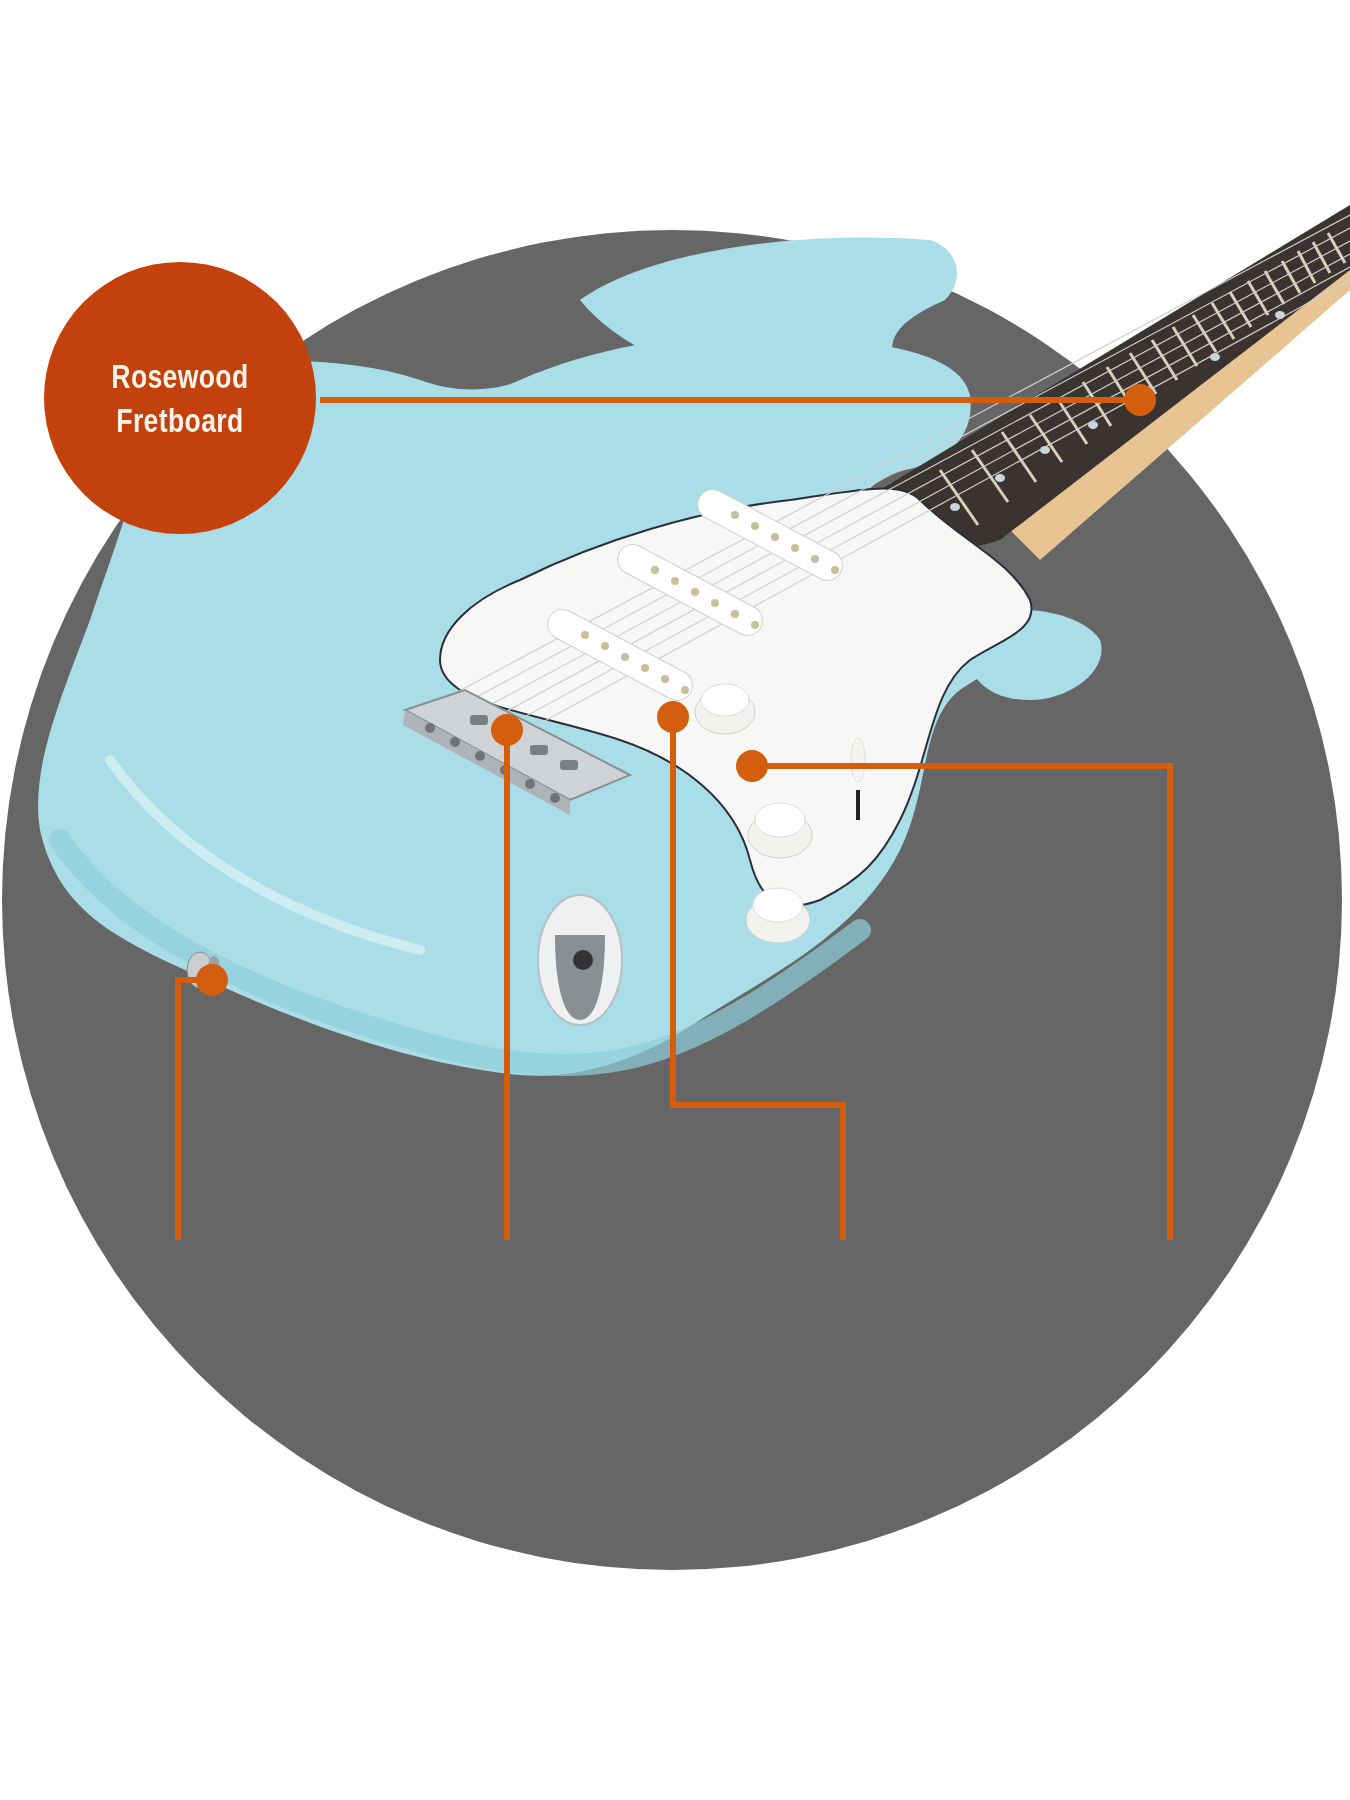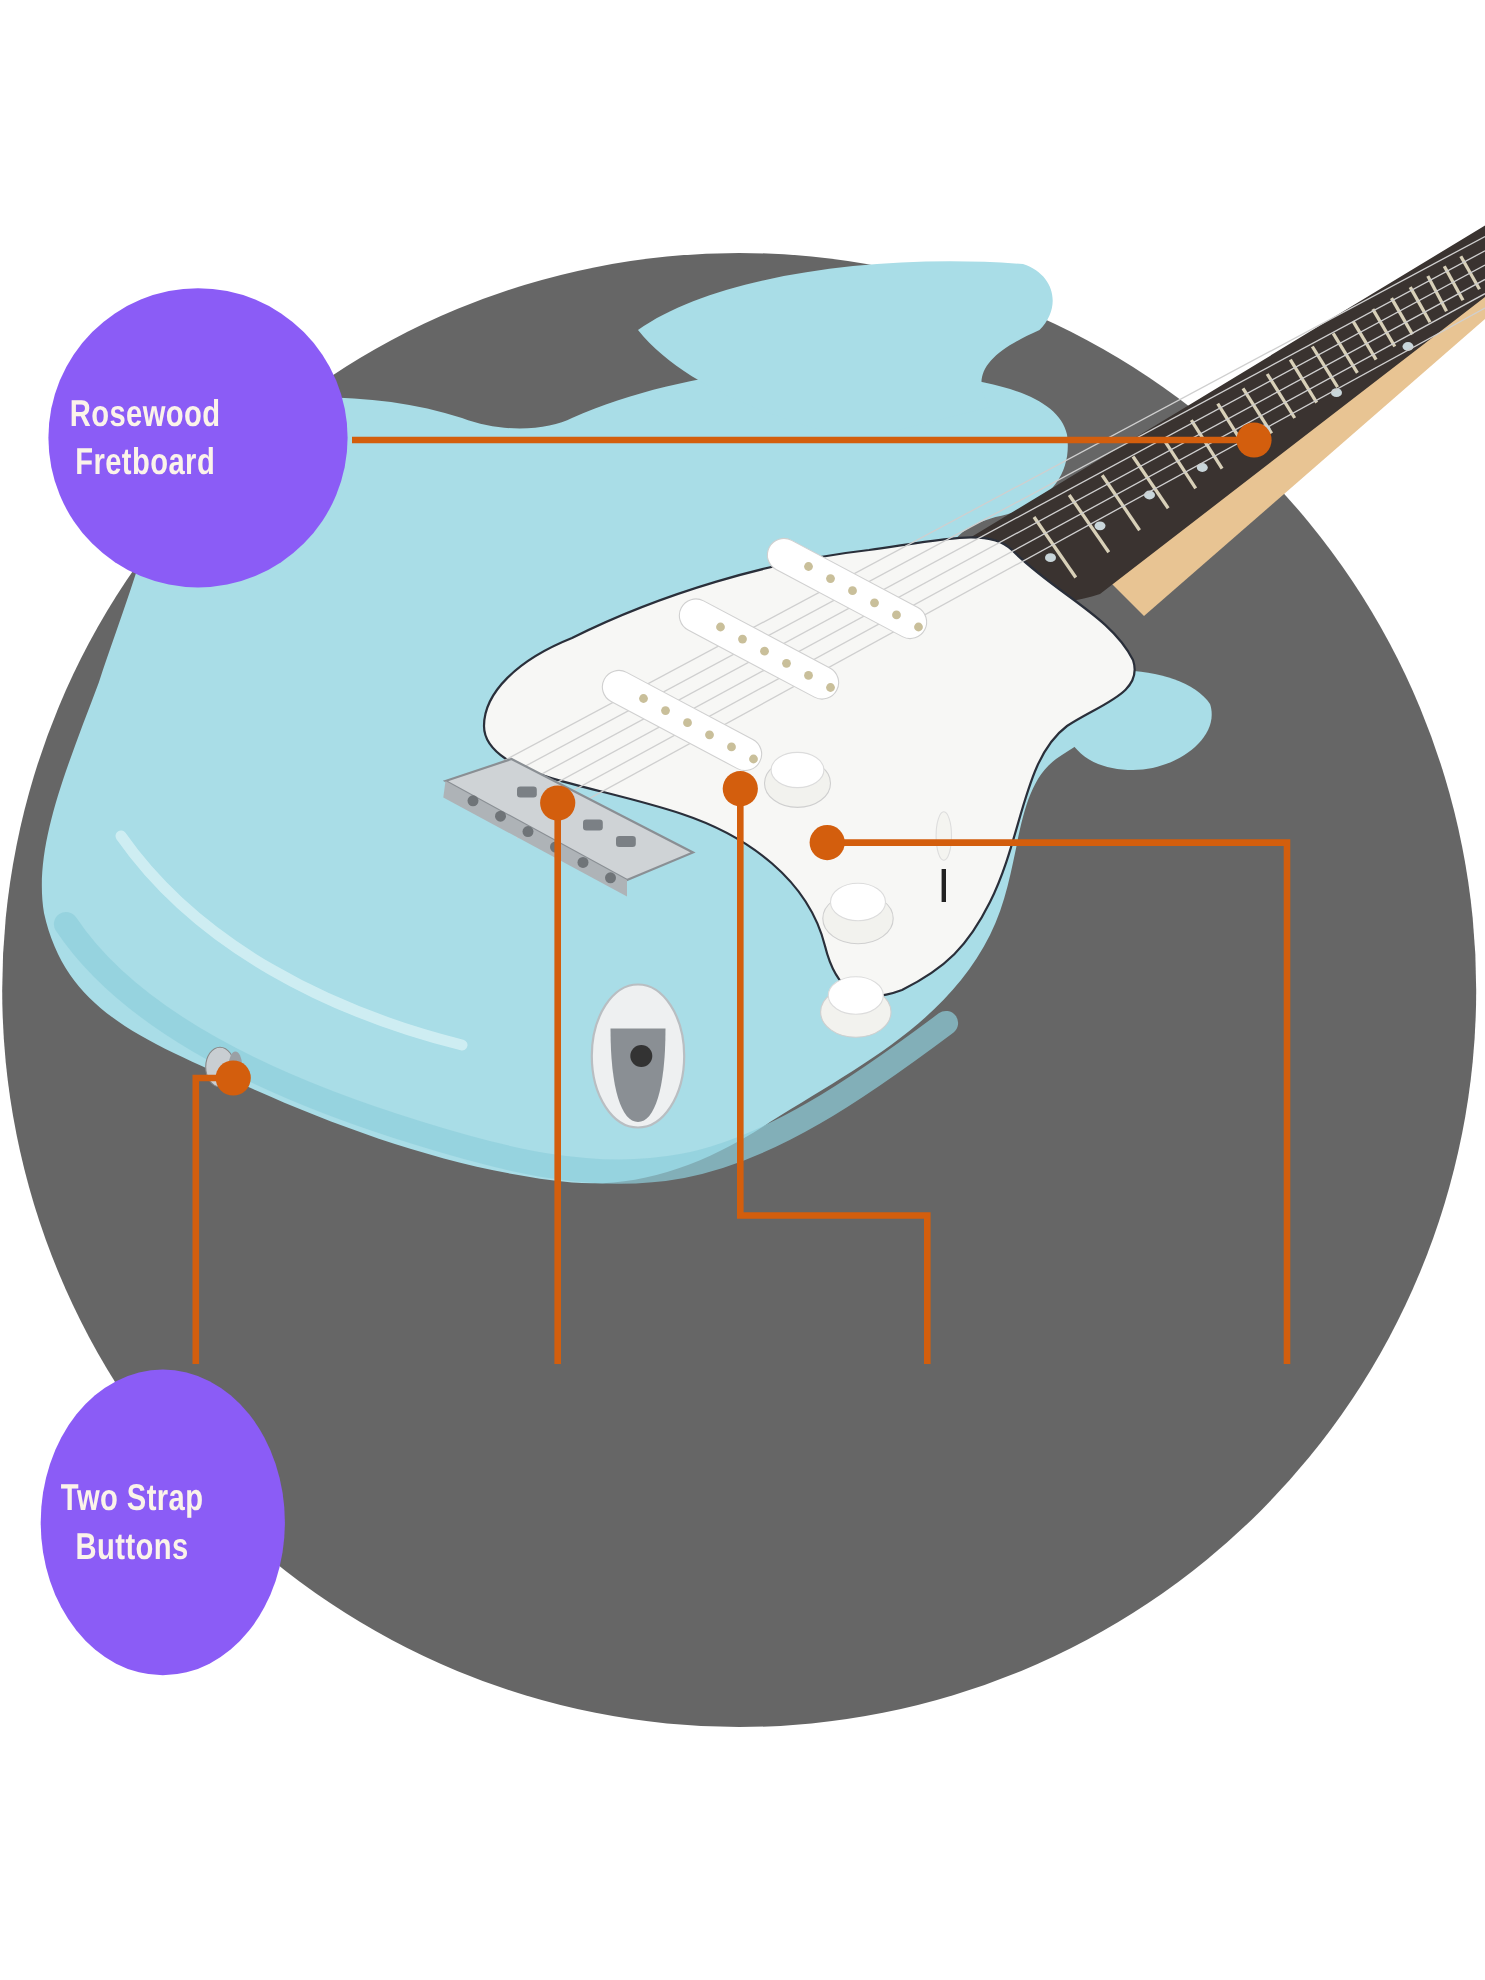--- a/index.html
+++ b/index.html
@@ -1,22 +1,22 @@
 <!DOCTYPE html>
 <html><head>
 <meta charset="utf-8">
 <style>
   html, body { margin:0; padding:0; background:#ffffff; }
   body { width:1350px; height:1800px; position:relative; overflow:hidden; font-family:"Liberation Sans", sans-serif; }
   .stage { position:absolute; left:0; top:0; width:1350px; height:1800px; }
   svg.art { position:absolute; left:0; top:0; width:1350px; height:1800px; }
   .callout {
     position:absolute; border-radius:50%;
-    background:#8b5cf6;
-    display:flex; align-items:center; text-align:center;
+    background:#c2410c;
+    display:flex; align-items:center; justify-content:center; text-align:center;
     color:#fbf3ea;
   }
   .callout span {
     display:block;
     font-family:"Liberation Sans", sans-serif;
     font-weight:bold;
     font-size:34px;
     line-height:44px;
     transform:scaleX(0.78);
     letter-spacing:0.5px;
@@ -215,21 +215,17 @@
       <circle cx="673" cy="717" r="16"></circle>
       <circle cx="752" cy="766" r="16"></circle>
     </g>
   </svg>
 
   <div class="callout" style="left:44px; top:262px; width:272px; height:272px;">
     <span>Rosewood
 Fretboard</span>
   </div>
 
-  <div class="callout" style="left:37px; top:1245px; width:222px; height:278px;">
-    <span>Two Strap
-Buttons</span>
-  </div>
 
 
 
 
 </div>
 
 </body></html>

